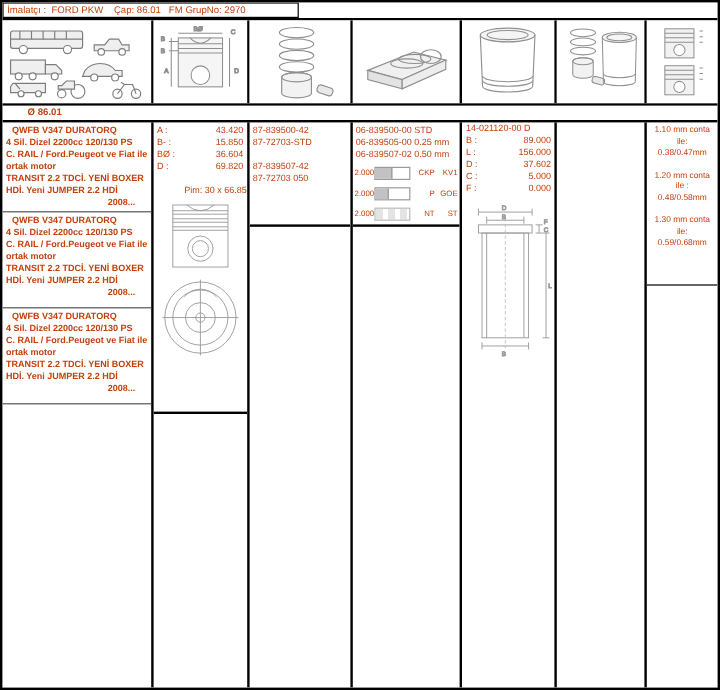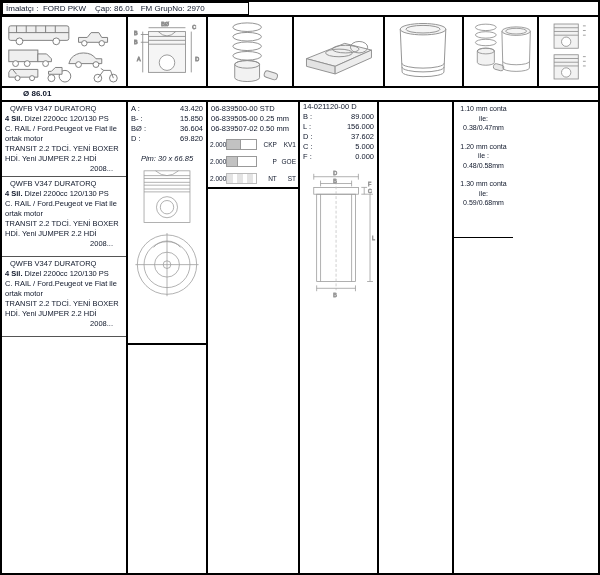--- a/index.html
+++ b/index.html
@@ -1,42 +1,42 @@
 <!DOCTYPE html>
 <html><head>
 <meta charset="utf-8">
 <style>
   html,body{margin:0;padding:0;background:#ffffff;}
   .page{position:relative;width:600px;height:575px;box-sizing:border-box;border:2px solid #000;
-        background:#fff;font-family:"Liberation Sans", sans-serif;color:#0f172a;overflow:hidden;}
+        background:#fff;font-family:"Liberation Sans", sans-serif;color:#c2410c;overflow:hidden;}
   
   .topbar{height:13px;box-sizing:border-box;}
   .topbar .label-box{box-sizing:border-box;width:247px;height:13px;border:1px solid #000;
         font-size:8px;line-height:11px;padding-left:3px;white-space:pre;overflow:hidden;}
   
   .icon-row{display:flex;height:73px;box-sizing:border-box;border-top:2px solid #000;border-bottom:2px solid #000;}
   .icon-cell{box-sizing:border-box;border-right:2px solid #000;display:flex;align-items:center;justify-content:center;overflow:hidden;background:#fff;}
   .icon-cell:last-child{border-right:none;}
   .w1{width:126px}.w2{width:80px}.w3{width:86px}.w4{width:92px}.w5{width:79px}.w6{width:75px}.w7{width:59px}
   
   .dia-row{height:14px;box-sizing:border-box;border-bottom:2px solid #000;font-size:8px;line-height:12px;padding-left:21px;font-weight:bold;}
   
   .body-row{display:flex;height:471px;box-sizing:border-box;}
   .bcol{box-sizing:border-box;border-right:2px solid #000;overflow:hidden;position:relative;}
   .bcol:last-child{border-right:none;}
   
-  .app-block{box-sizing:border-box;border-bottom:1px solid #555;padding:2px 3px 0 3px;font-size:7.5px;line-height:10px;}
+  .app-block{box-sizing:border-box;border-bottom:1px solid #555;padding:2px 3px 0 3px;font-size:7.5px;line-height:10px;font-weight:bold;}
   .app-block .ln{white-space:nowrap;overflow:hidden;}
   .app-block .title{padding-left:5px;}
   .app-block .year{text-align:right;padding-right:10px;}
   .h75{height:75px}.h80{height:80px}
   
   .inner-cell{box-sizing:border-box;border-bottom:2px solid #000;}
   .dim-row{display:flex;justify-content:space-between;font-size:7.5px;line-height:10px;padding:0 3px;}
-  .pim-line{font-size:7.5px;text-align:center;margin-top:10px;font-style:italic;}
+  .pim-line{font-size:7.5px;text-align:right;margin-top:10px;}
   .features{font-size:7.5px;line-height:10px;padding:0 2px;margin-top:2px;}
   .features .ft{text-decoration:underline;}
   
   .pn{font-size:7.5px;line-height:10px;padding:2px 3px 0 3px;}
   .pn .gap{height:10px;}
   
   .ring-rows{padding:2px 2px 0 2px;}
   .ring-row{display:flex;align-items:center;font-size:6.5px;line-height:9px;margin-bottom:6px;}
   .rsize{width:17px;}
   .ring-shape{width:34px;height:9px;border:1px solid #999;background:#fff;position:relative;margin-right:3px;}
@@ -255,20 +255,29 @@
             <circle cx="40" cy="102" r="24"></circle>
             <circle cx="40" cy="102" r="13"></circle>
             <circle cx="40" cy="102" r="4"></circle>
           <line x1="7" y1="102" x2="73" y2="102"></line>
             <line x1="40" y1="69" x2="40" y2="135"></line>
           <path d="M26,84 a18,18 0 0 1 28,0"></path>
         </svg>
       </div>
     </div>
 
+    <div class="bcol w3">
+      <div class="inner-cell pn" style="height:87px;">
+        <div>87-839500-42</div>
+        <div>87-72703-STD</div>
+        <div class="gap"></div>
+        <div>87-839507-42</div>
+        <div>87-72703 050</div>
+      </div>
+    </div>
 
     <div class="bcol w4">
       <div class="inner-cell" style="height:87px;">
         <div class="pn" style="padding-bottom:3px;">
           <div>06-839500-00 STD</div>
           <div>06-839505-00 0.25 mm</div>
           <div>06-839507-02 0.50 mm</div>
         </div>
         <div class="ring-rows">
           <div class="ring-row">

